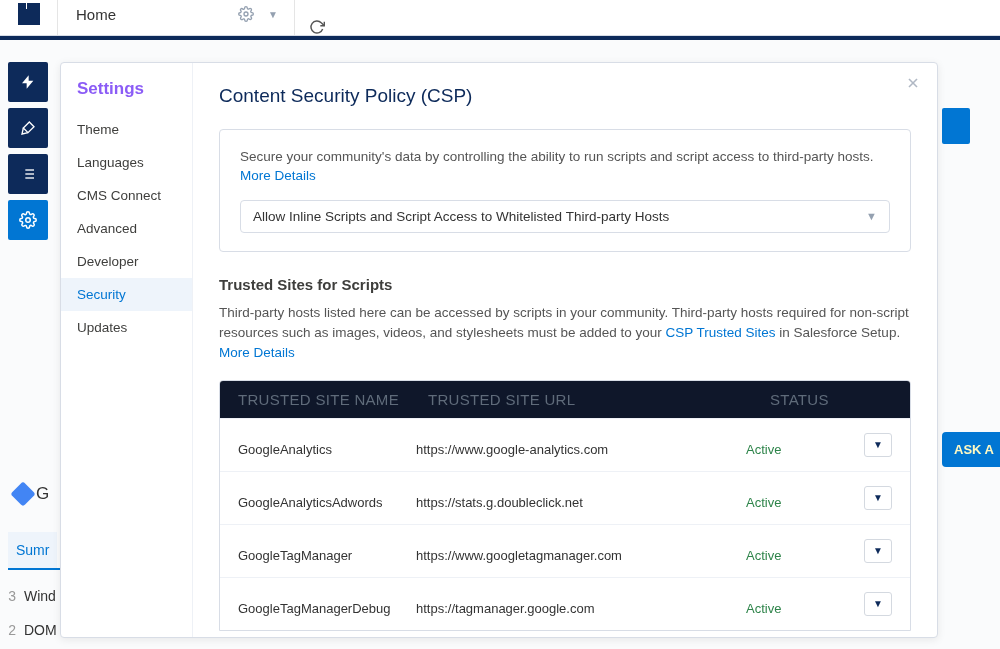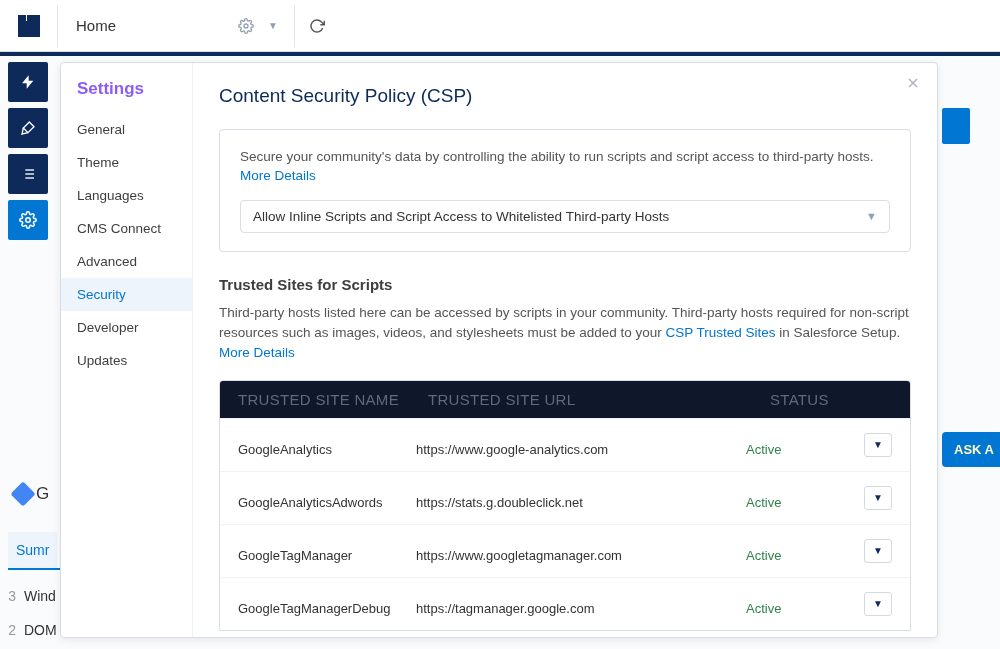--- a/index.html
+++ b/index.html
@@ -1,19 +1,19 @@
 <!DOCTYPE html>
 <html><head>
   <meta charset="utf-8">
   <style>
     * { margin: 0; padding: 0; box-sizing: border-box; }
     body { font-family: -apple-system, BlinkMacSystemFont, 'Segoe UI', Arial, sans-serif; background: #fafbfc; color: #3e3e3c; width: 1000px; height: 649px; overflow: hidden; position: relative; }
     
     
-    .topbar { display: flex; align-items: center; height: 52px; background: #fff; border-bottom: 1px solid #d8dde6; }
+    .topbar { display: flex; align-items: flex-end; height: 36px; background: #fff; border-bottom: 1px solid #d8dde6; }
     .topbar-icon-box { width: 58px; height: 42px; display: flex; align-items: center; justify-content: center; border-right: 1px solid #e5e5e5; }
     .grid-icon { width: 22px; height: 22px; background: #0d2a5a; position: relative; }
     .grid-icon::before { content: ''; position: absolute; top: 0; left: 0; right: 0; height: 6px; background: linear-gradient(to right, #0d2a5a 35%, #fff 35%, #fff 42%, #0d2a5a 42%); }
     .home-tab { display: flex; align-items: center; padding: 0 18px; font-size: 15px; color: #333; flex: 0 0 auto; width: 237px; border-right: 1px solid #e5e5e5; height: 42px; position: relative; }
     .home-gear { position: absolute; right: 40px; color: #94a0b0; }
     .home-chevron { position: absolute; right: 16px; color: #94a0b0; font-size: 10px; }
     .refresh-box { width: 44px; display: flex; justify-content: center; color: #555; }
     .blue-line { height: 4px; background: #0d2a5a; }
 
     
@@ -136,27 +136,26 @@
   </div>
   <div class="bg-row" style="top: 560px;">
     <span class="bg-row-num">2</span>
     <span>DOM</span>
   </div>
 </div>
 
 <div class="modal">
   <div class="modal-sidebar">
     <div class="modal-sidebar-title">Settings</div>
-    <div class="modal-nav-item">General</div>
     <div class="modal-nav-item">Theme</div>
     <div class="modal-nav-item">Languages</div>
     <div class="modal-nav-item">CMS Connect</div>
     <div class="modal-nav-item">Advanced</div>
+    <div class="modal-nav-item">Developer</div>
     <div class="modal-nav-item selected">Security</div>
-    <div class="modal-nav-item">Developer</div>
     <div class="modal-nav-item">Updates</div>
   </div>
 
   <div class="modal-main">
     <div class="modal-close">
       <svg width="16" height="16" viewBox="0 0 24 24" fill="none" stroke="currentColor" stroke-width="2.5">
           <line x1="18" y1="6" x2="6" y2="18"></line>
           <line x1="6" y1="6" x2="18" y2="18"></line>
         </svg>
     </div>

